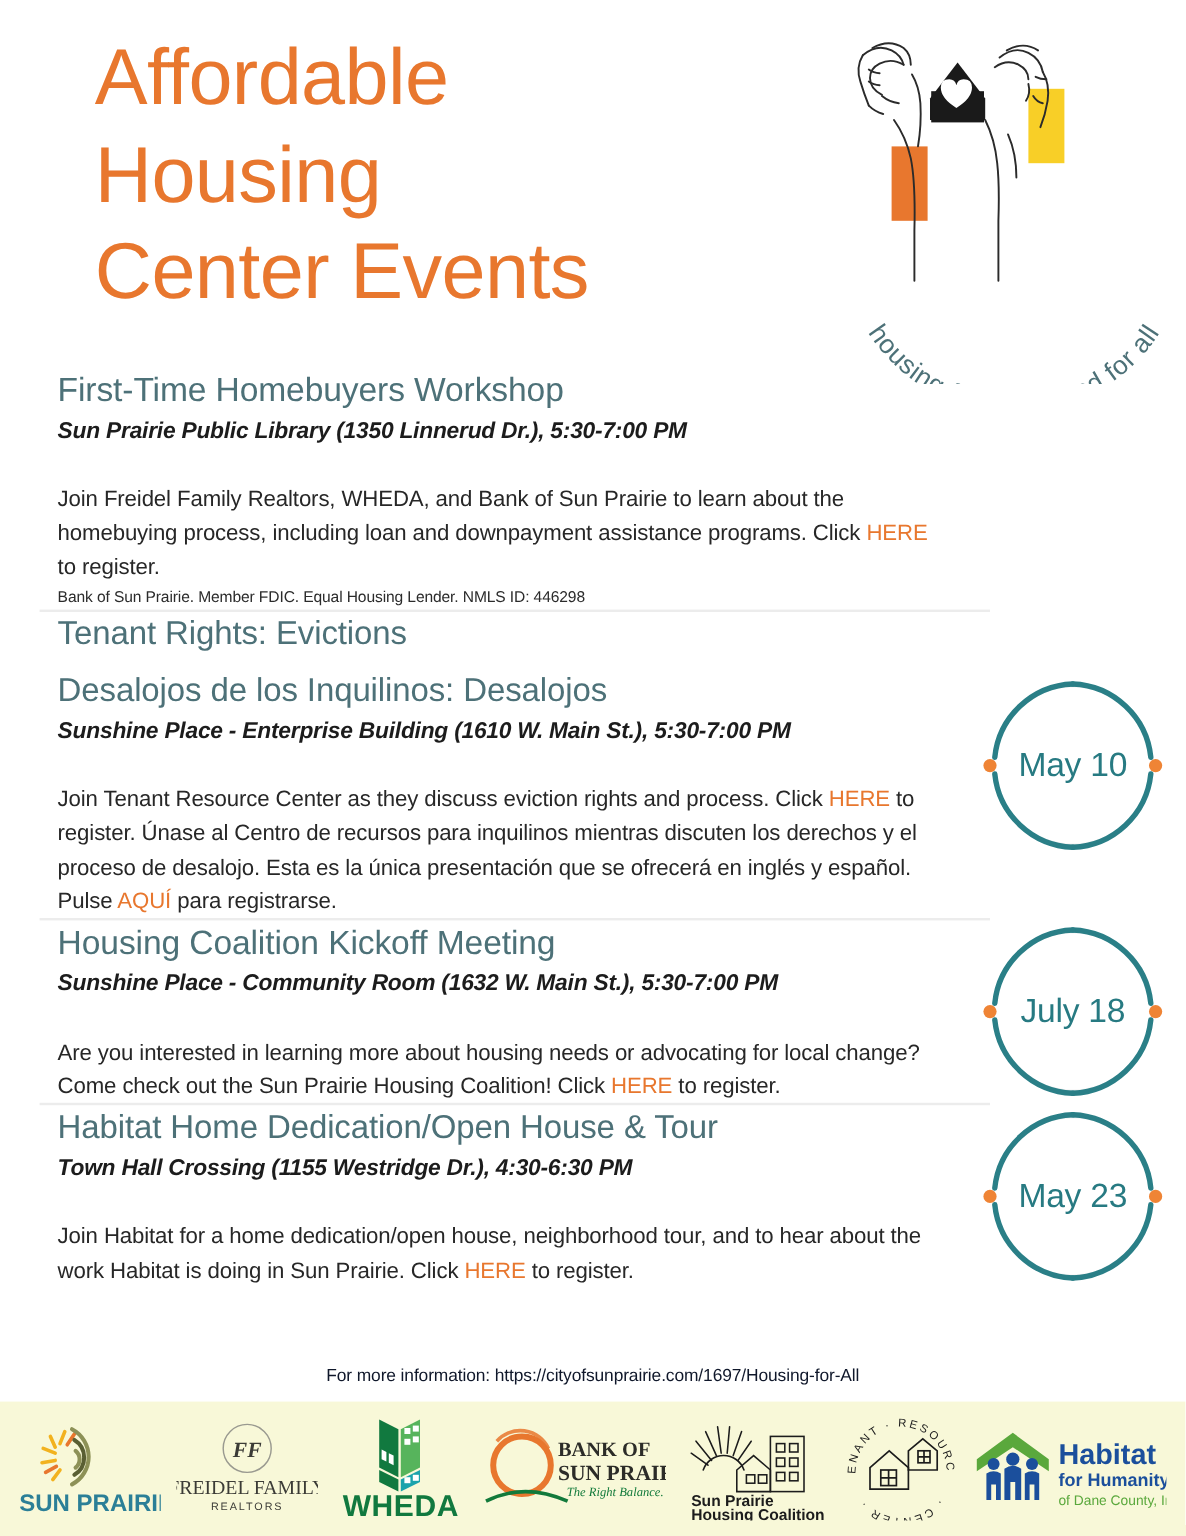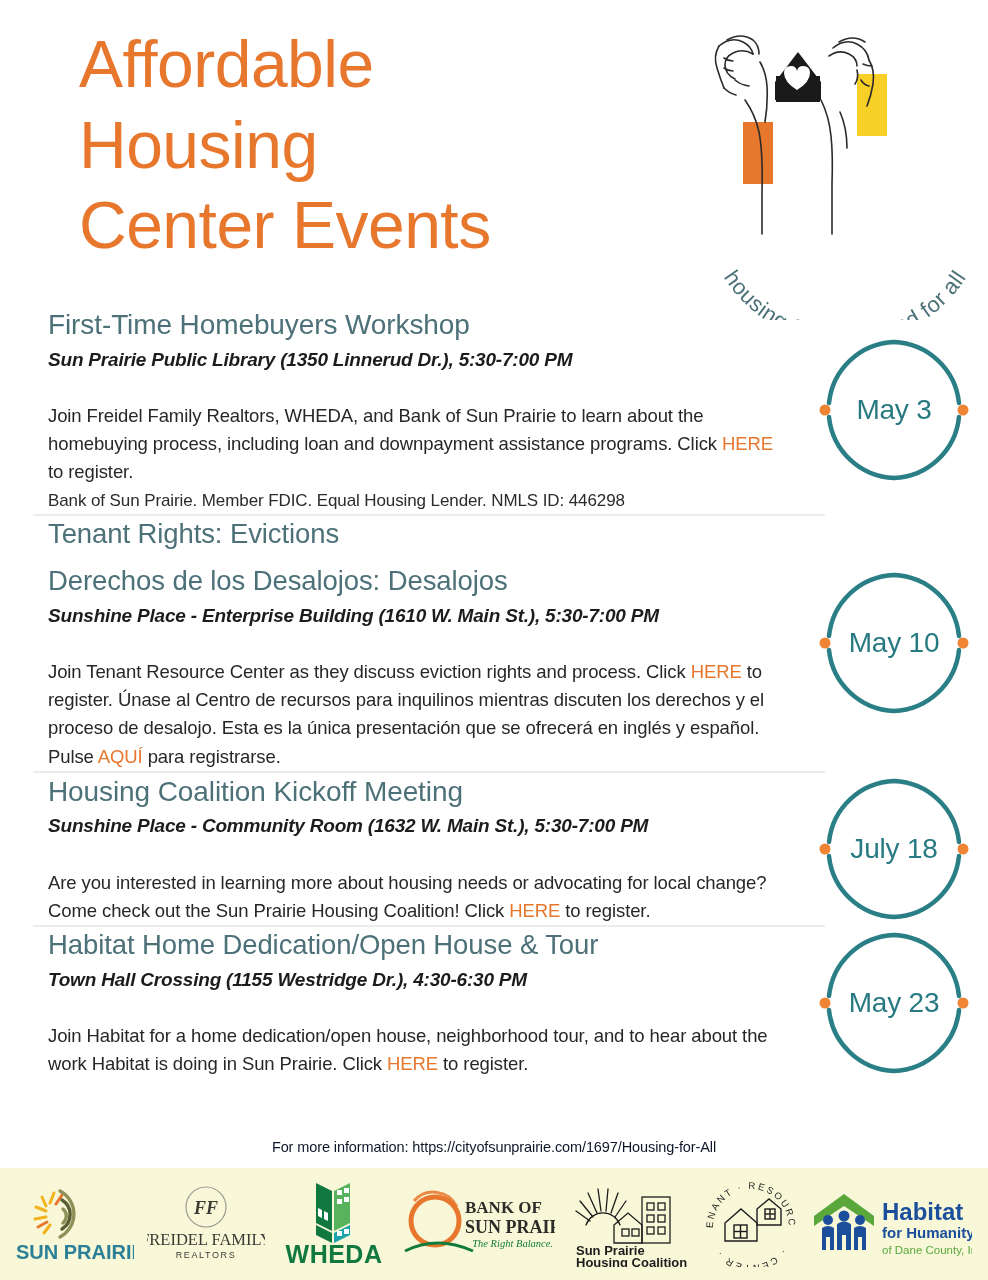--- a/index.html
+++ b/index.html
@@ -102,21 +102,21 @@
     font-size: 18.5px;
     line-height: 1.52;
     color: #272727;
     margin-top: 28px;
     letter-spacing: -0.1px;
   }
 
   .event-desc .lnk { color: #e8772e; }
 
   .event-fineprint {
-    font-size: 17px;
+    font-size: 13px;
     line-height: 1.45;
     color: #2b2b2b;
     margin-top: 3px;
     letter-spacing: -0.1px;
   }
 
   
   .date-badge {
     width: 188px;
     height: 150px;
@@ -247,41 +247,29 @@
   <div class="events">
 
     <div class="event">
       <div class="event-inner">
         <div class="event-text">
           <div class="event-title">First-Time Homebuyers Workshop</div>
           <div class="event-venue">Sun Prairie Public Library (1350 Linnerud Dr.), 5:30-7:00 PM</div>
           <div class="event-desc"><span>Join Freidel Family Realtors, WHEDA, and Bank of Sun Prairie to learn about the homebuying process, including loan and downpayment assistance programs. Click </span><span class="lnk">HERE</span><span> to register.</span></div>
           <div class="event-fineprint">Bank of Sun Prairie. Member FDIC. Equal Housing Lender. NMLS ID: 446298</div>
         </div>
-        <div class="date-badge">
-          <svg viewBox="0 0 188 150" xmlns="http://www.w3.org/2000/svg">
-            <circle cx="94" cy="75" r="66" fill="none" stroke="#f4f4f4" stroke-width="2"></circle>
-            <path d="M 94,7 A 68,68 0 0 1 159,68" fill="none" stroke="#2a7f87" stroke-width="4.5" stroke-linecap="round"></path>
-            <path d="M 159,82 A 68,68 0 0 1 94,143" fill="none" stroke="#2a7f87" stroke-width="4.5" stroke-linecap="round"></path>
-            <path d="M 94,143 A 68,68 0 0 1 29,82" fill="none" stroke="#2a7f87" stroke-width="4.5" stroke-linecap="round"></path>
-            <path d="M 29,68 A 68,68 0 0 1 94,7" fill="none" stroke="#2a7f87" stroke-width="4.5" stroke-linecap="round"></path>
-            <circle cx="25" cy="75" r="5.5" fill="#ef8435"></circle>
-            <circle cx="163" cy="75" r="5.5" fill="#ef8435"></circle>
-          </svg>
-          <div class="date-label">May 3</div>
-        </div>
       </div>
       <div class="divider"></div>
     </div>
 
     <div class="event">
       <div class="event-inner">
         <div class="event-text">
           <div class="event-title two-line">Tenant Rights: Evictions</div>
-          <div class="event-title two-line" style="margin-top:10px;">Derechos de los Desalojos: Desalojos</div>
+          <div class="event-title two-line" style="margin-top:10px;">Desalojos de los Inquilinos: Desalojos</div>
           <div class="event-venue">Sunshine Place - Enterprise Building (1610 W. Main St.), 5:30-7:00 PM</div>
           <div class="event-desc"><span>Join Tenant Resource Center as they discuss eviction rights and process. Click </span><span class="lnk">HERE</span><span> to register. Únase al Centro de recursos para inquilinos mientras discuten los derechos y el proceso de desalojo. Esta es la única presentación que se ofrecerá en inglés y español. Pulse </span><span class="lnk">AQUÍ</span><span> para registrarse.</span></div>
         </div>
         <div class="date-badge">
           <svg viewBox="0 0 188 150" xmlns="http://www.w3.org/2000/svg">
             <circle cx="94" cy="75" r="66" fill="none" stroke="#f4f4f4" stroke-width="2"></circle>
             <path d="M 94,7 A 68,68 0 0 1 159,68" fill="none" stroke="#2a7f87" stroke-width="4.5" stroke-linecap="round"></path>
             <path d="M 159,82 A 68,68 0 0 1 94,143" fill="none" stroke="#2a7f87" stroke-width="4.5" stroke-linecap="round"></path>
             <path d="M 94,143 A 68,68 0 0 1 29,82" fill="none" stroke="#2a7f87" stroke-width="4.5" stroke-linecap="round"></path>
             <path d="M 29,68 A 68,68 0 0 1 94,7" fill="none" stroke="#2a7f87" stroke-width="4.5" stroke-linecap="round"></path>

